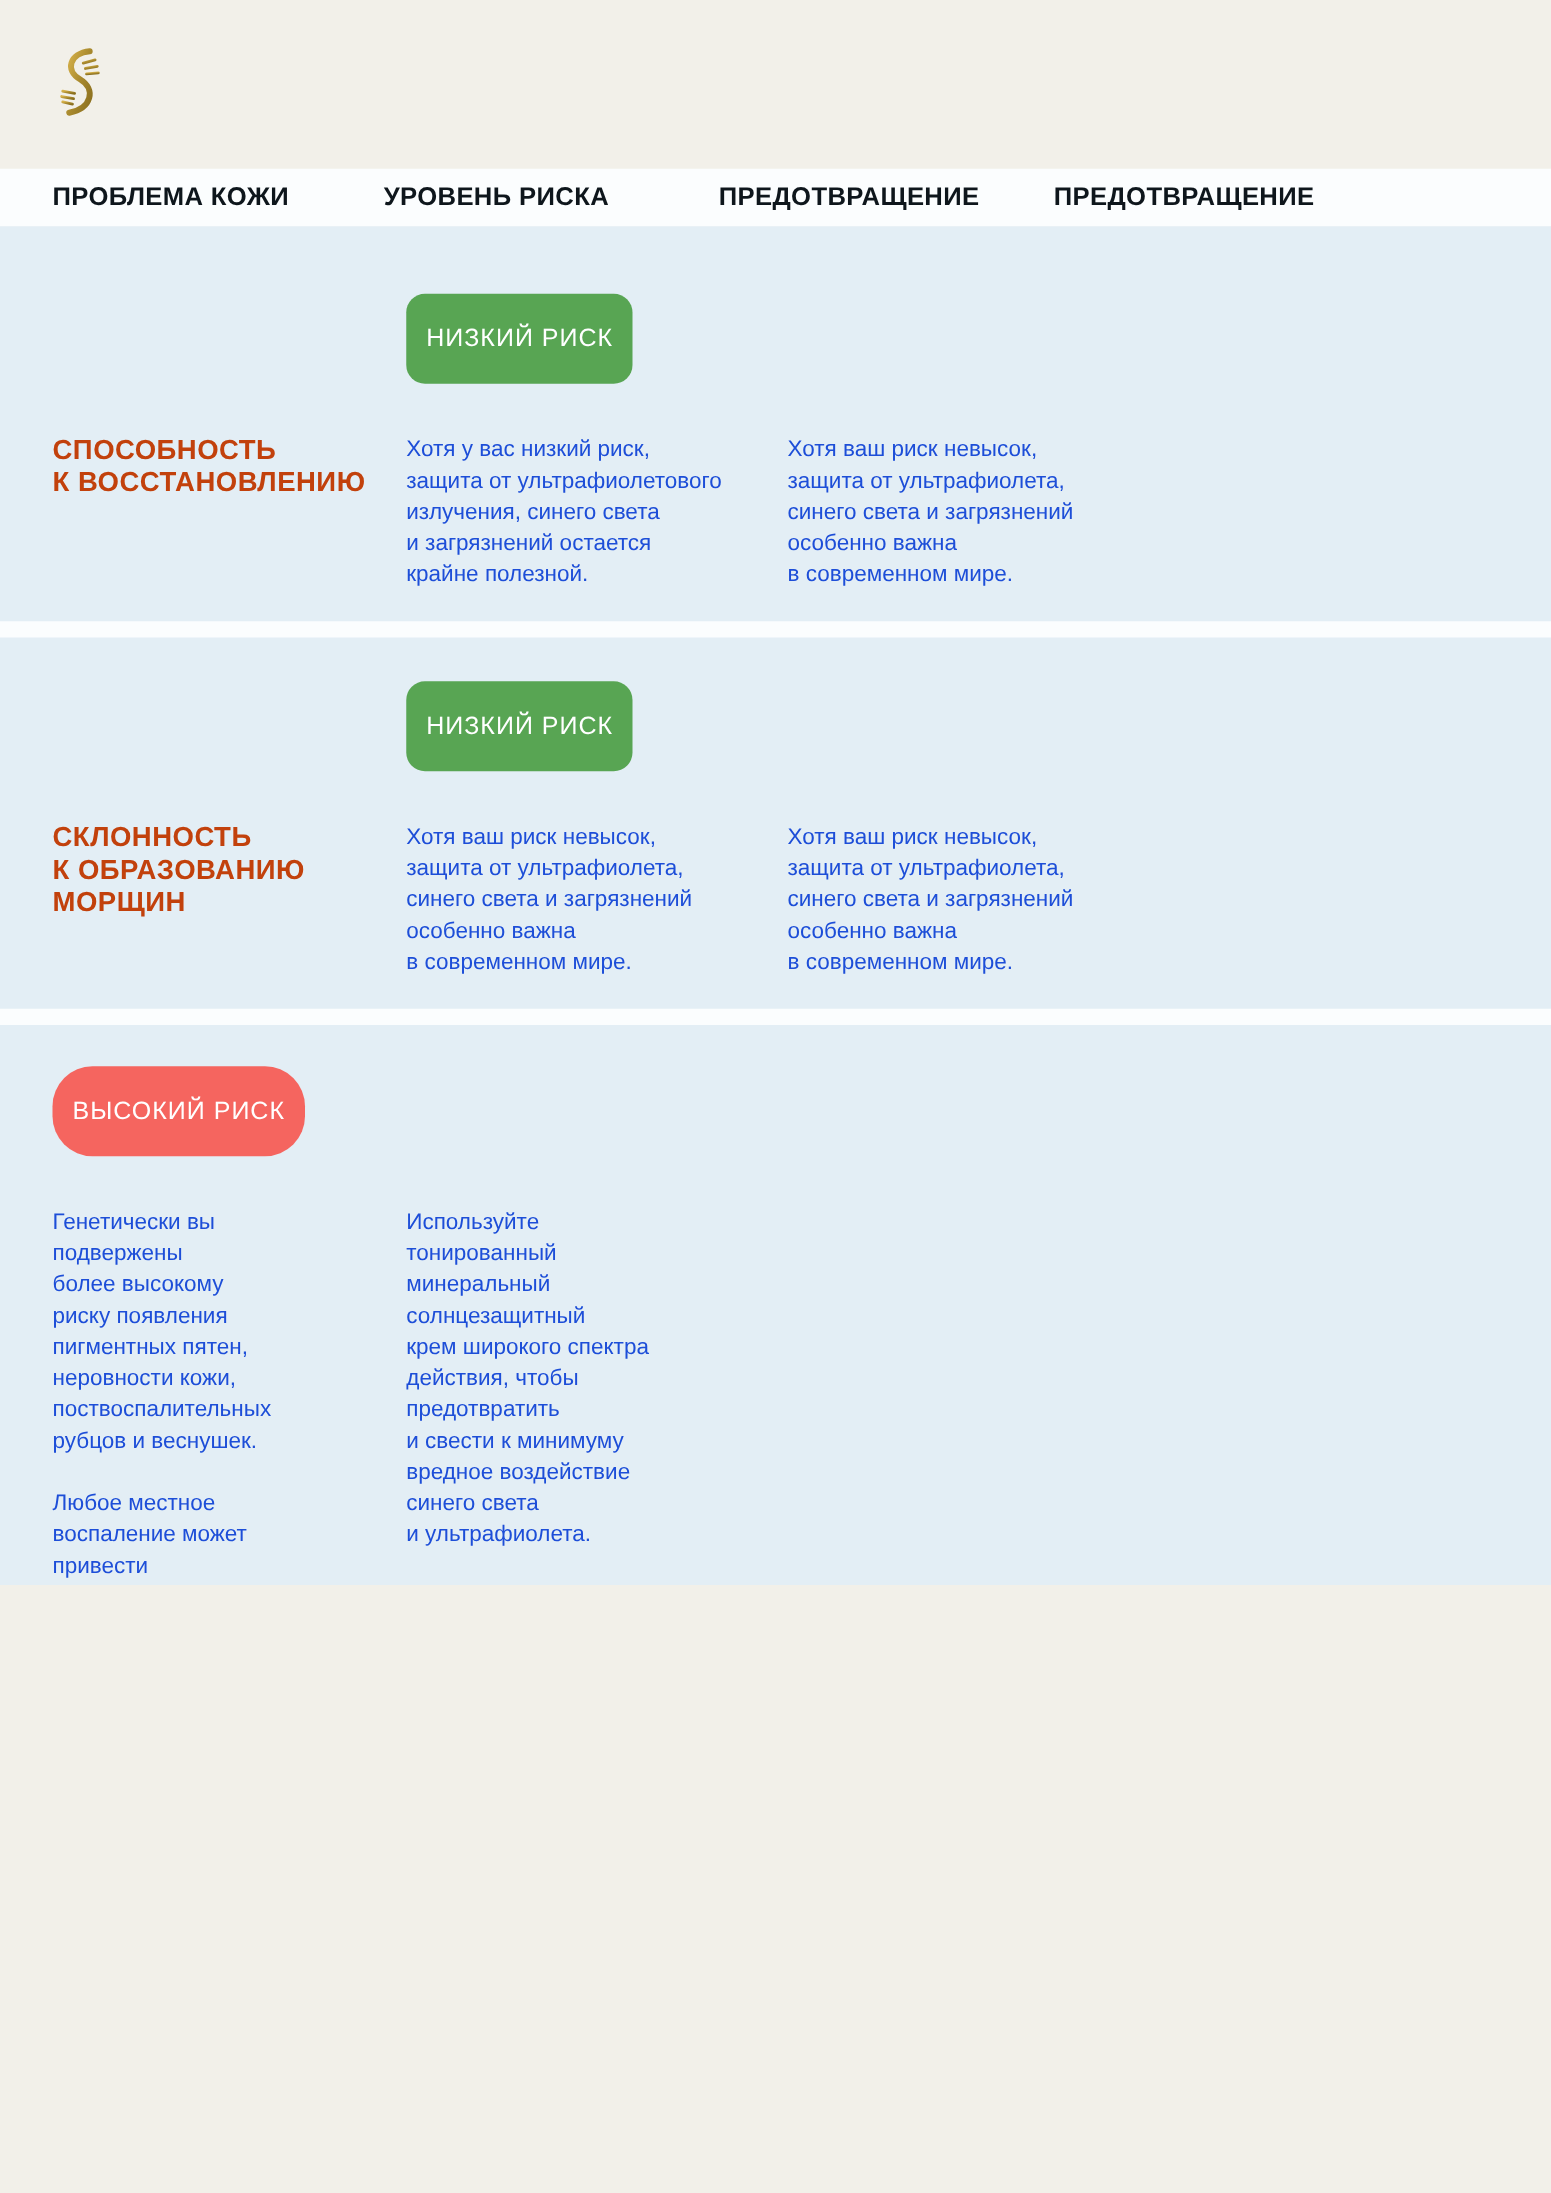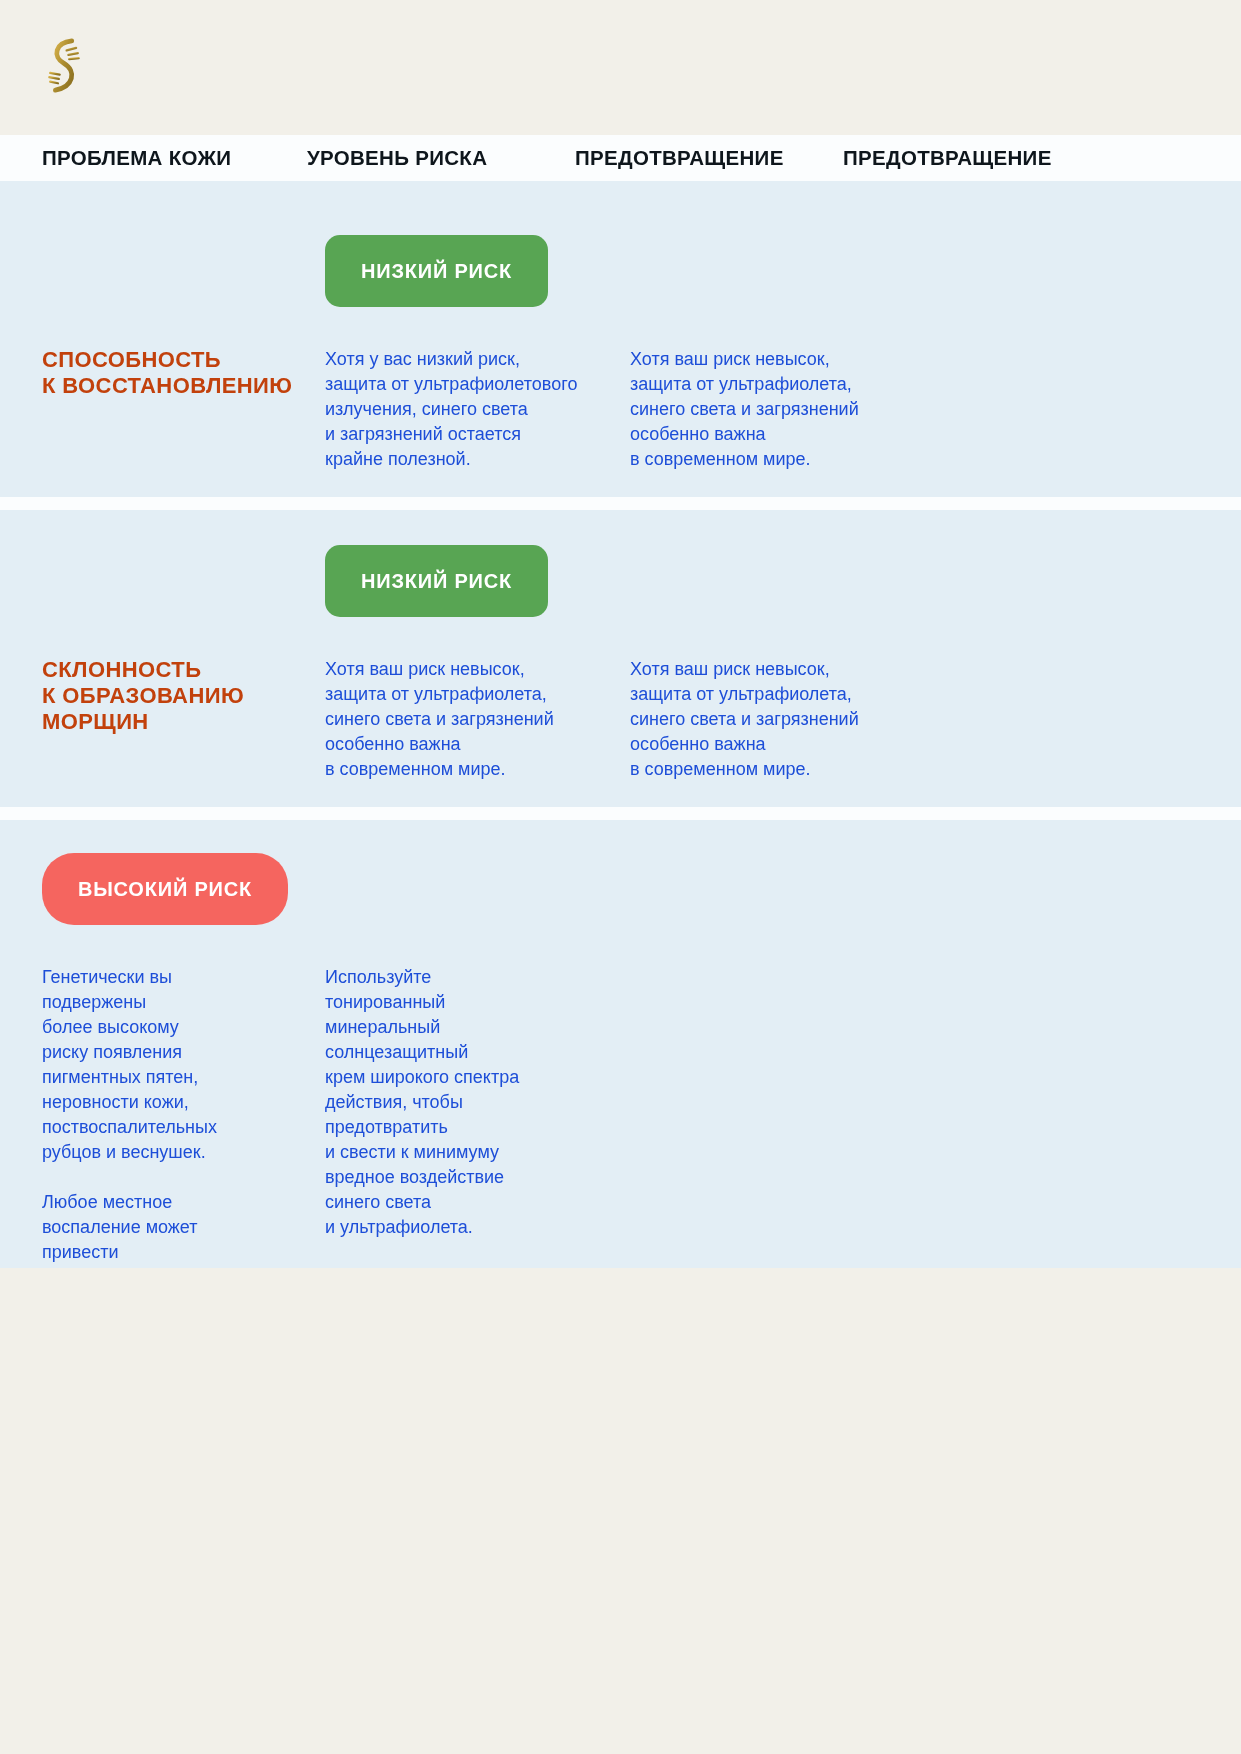--- a/index.html
+++ b/index.html
@@ -33,22 +33,22 @@
     margin-bottom:13px;
   }
   .card.s1 { min-height:316px; padding-top:54px; }
   .card.s2 { min-height:297px; padding-top:35px; }
   .card.s3 { min-height:832px; padding-top:33px; margin-bottom:0; }
 
   .cell-pad { padding-top:112px; } 
 
   .badge {
     display:inline-flex; align-items:center; justify-content:center;
-    height:72px; padding:0 36px; border-radius:15px;
-    font-size:20px; font-weight:700; color:#ffffff; letter-spacing:0.8px;
+    height:72px; padding:0 16px; border-radius:15px;
+    font-size:20px; font-weight:400; color:#ffffff; letter-spacing:0.8px;
     margin-bottom:40px; white-space:nowrap;
   }
   .badge[data-level="low"]  { background:#58a553; }
   .badge[data-level="high"] { background:#f5655f;border-radius:32px; }
 
   .row-title {
     font-size:22px; font-weight:700; color:#c2410c;
     line-height:26px; letter-spacing:0.4px; white-space:pre-line;
   }
   .body-text {

